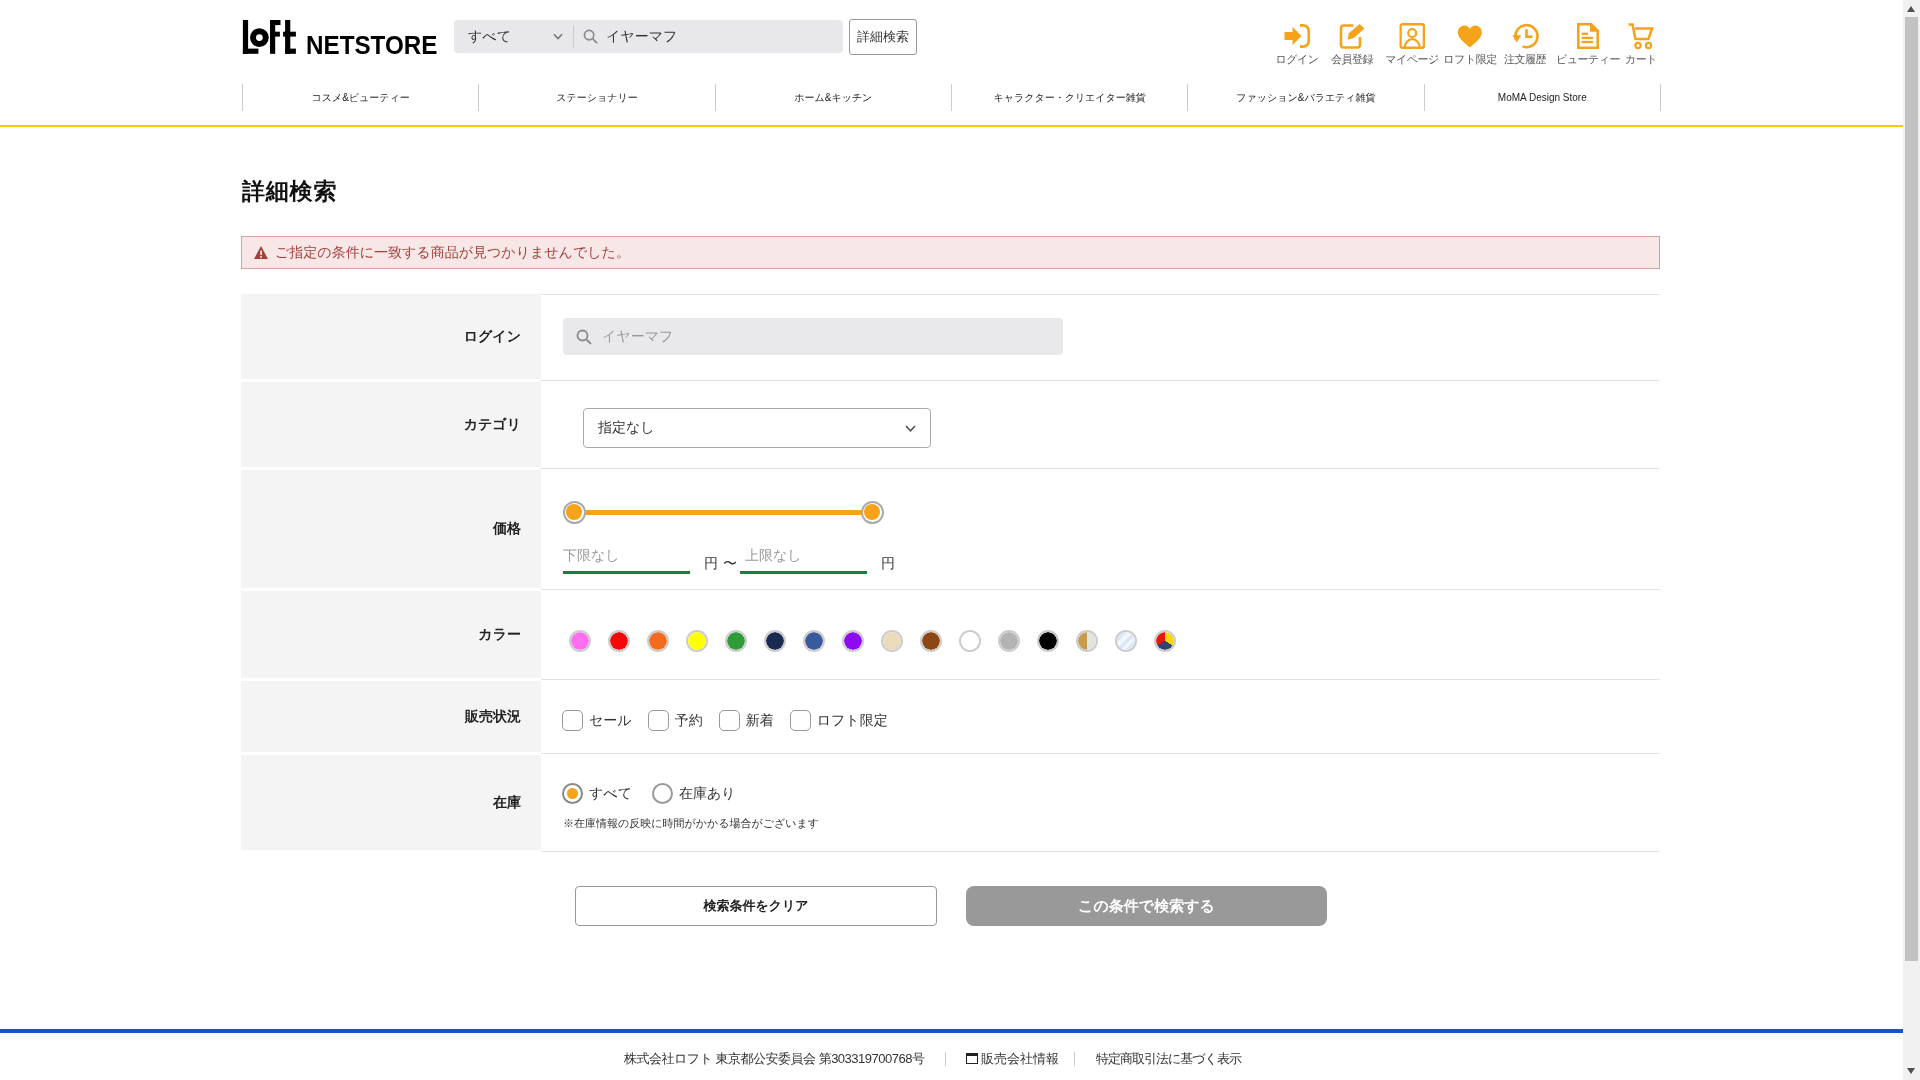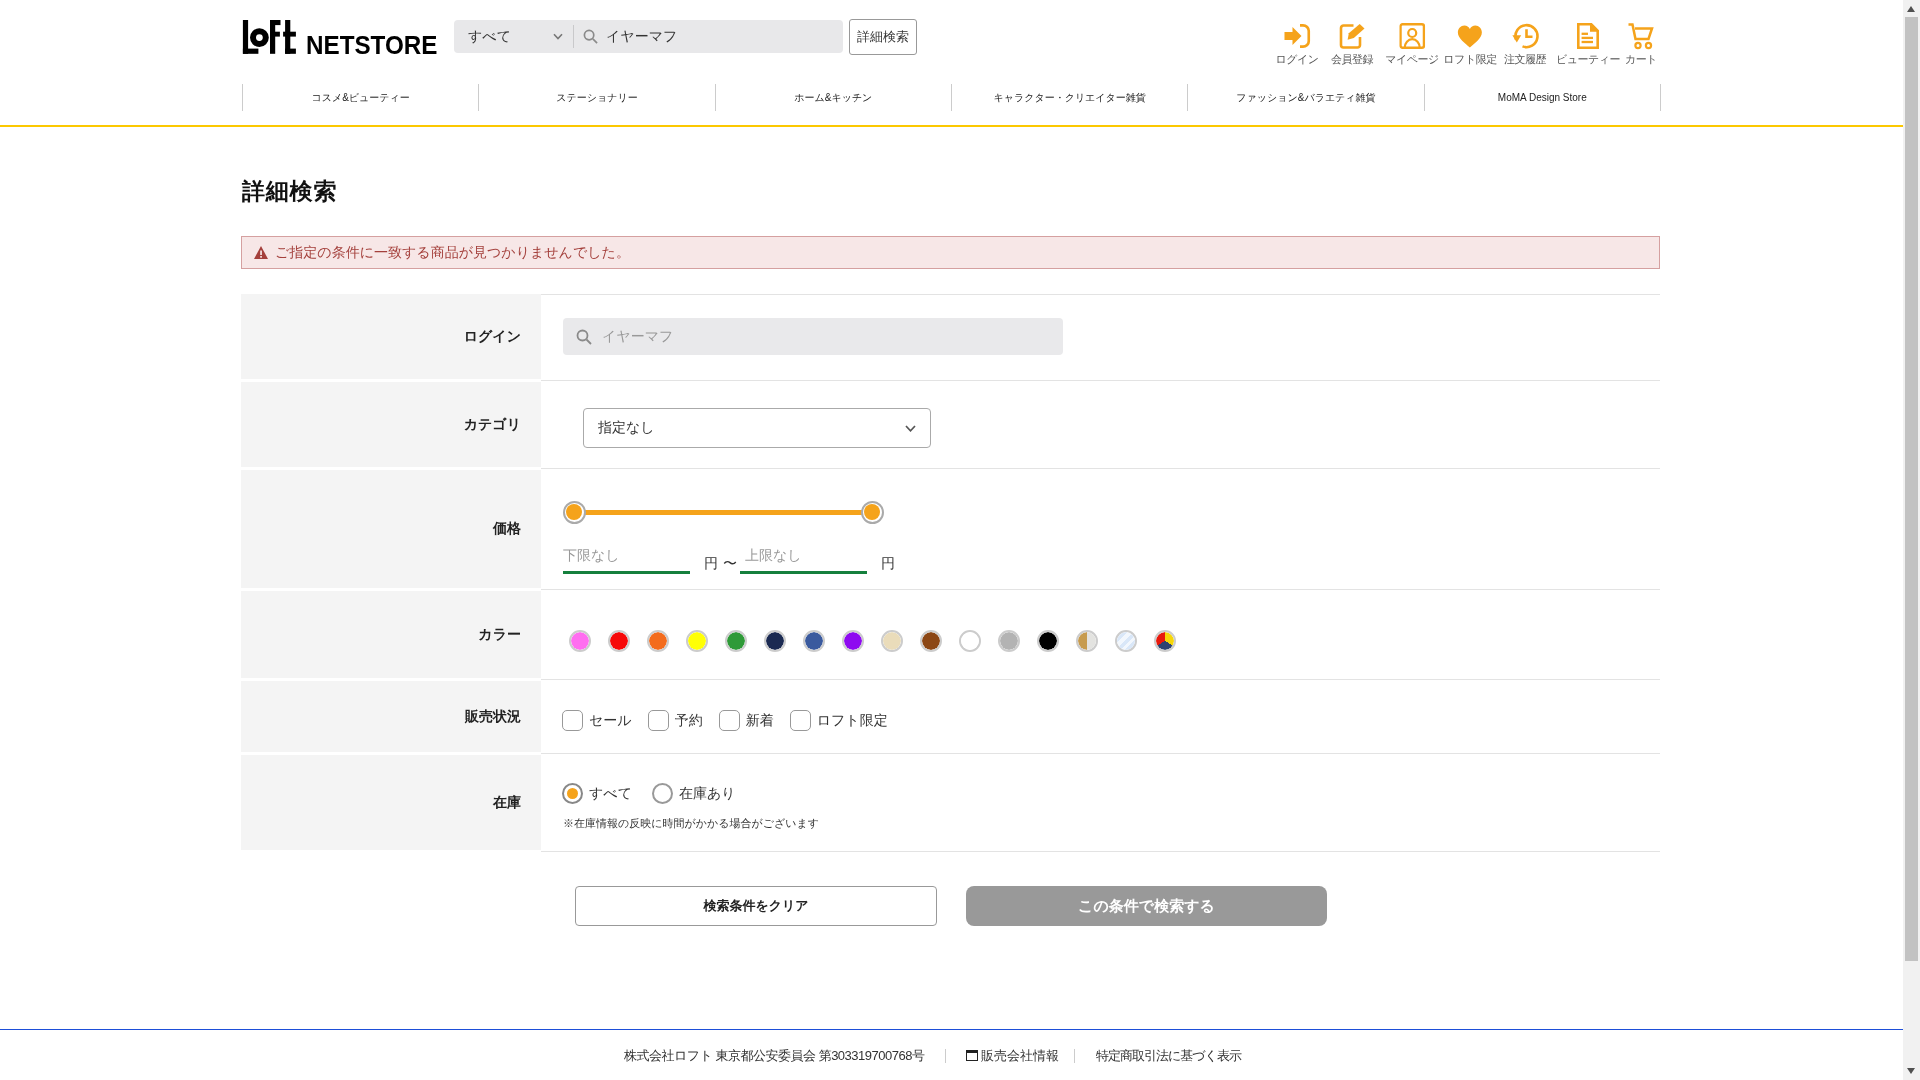--- a/index.html
+++ b/index.html
@@ -87,21 +87,21 @@
 
 .btnrow { position:absolute; left:0; top:886px; width:1903px; }
 .btn-clear { position:absolute; left:575px; width:362px; height:40px; background:#fff;
   border:1px solid #999; border-radius:4px; font-size:13px; font-weight:bold; color:#222;
   display:flex; align-items:center; justify-content:center; }
 .btn-search { position:absolute; left:966px; width:361px; height:40px; background:#999;
   border-radius:8px; font-size:15px; font-weight:bold; color:#fff;
   display:flex; align-items:center; justify-content:center; }
 
 
-.footer { position:absolute; left:0; top:1029px; width:1903px; height:51px; border-top:1px solid #1d4ed8;
+.footer { position:absolute; left:0; top:1029px; width:1903px; height:51px; border-top:4px solid #1d4ed8;
   font-size:13px; color:#333; }
 .footer .abs { top:17px; }
 .footer .sep { position:absolute; top:19px; width:1px; height:14px; background:#ccc; }
 .footer .win { position:absolute; top:20px; width:12px; height:11px; border:1.5px solid #222; border-top-width:3px; }
 
 
 .sbar { position:absolute; right:0; top:0; width:17px; height:1080px; background:#f1f1f1; }
 .sbar .thumb { position:absolute; left:2px; top:17px; width:13px; height:944px; background:#c2c2c2; }
 .sbar .up { position:absolute; left:4px; top:6px; width:0; height:0;
   border-left:4.5px solid transparent; border-right:4.5px solid transparent; border-bottom:6px solid #505050; }

